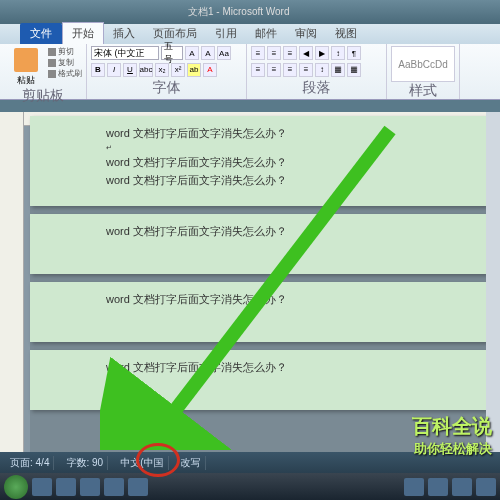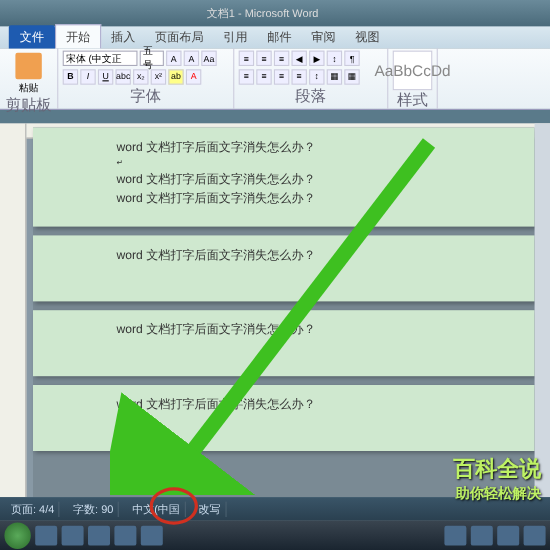--- a/index.html
+++ b/index.html
@@ -1,36 +1,36 @@
 <!DOCTYPE html>
 <html><head>
 <meta charset="utf-8">
 <style>
 *{margin:0;padding:0;box-sizing:border-box;font-family:"Microsoft YaHei",SimSun,sans-serif}
 body{width:500px;height:500px;overflow:hidden;background:#5a7a8a;position:relative}
 .titlebar{height:22px;background:linear-gradient(#6a8a9a,#4a6a7a);display:flex;align-items:center;padding:12px 8px;color:#ddd;font-size:10px;justify-content:flex-end}
 .titlebar .title{margin-right:auto;margin-left:180px}
 .ribbon-tabs{height:20px;background:linear-gradient(#dae8f0,#c5d8e5);display:flex;align-items:flex-end;font-size:11px}
-.file-tab{background:#1e5bb0;color:#fff;padding:3px 10px;font-size:11px;border-radius:2px 2px 0 0;margin-left:8px}
+.file-tab{background:#1e5bb0;color:#fff;padding:3px 10px;font-size:11px;border-radius:2px 2px 0 0;margin-left:20px}
 .tab{padding:3px 9px;color:#444;cursor:pointer}
 .tab.active{background:#f8fbfd;border:1px solid #aac;border-bottom:none}
 .ribbon{height:56px;background:linear-gradient(#f8fbfd,#e8f0f5);border-bottom:1px solid #99b;display:flex;font-size:9px}
 .rgroup{border-right:1px solid #ccd;padding:2px 4px;display:flex;flex-direction:column;justify-content:space-between}
 .rlabel{text-align:center;color:#667;font-size:14px}
 .paste-area{width:44px;text-align:center}
 .paste-icon{width:24px;height:24px;background:#f0a050;margin:2px auto;border-radius:2px}
 .clip-side{font-size:8px;color:#555;line-height:11px}
 .clip-side div{display:flex;align-items:center;gap:2px}
 .mini-icon{width:8px;height:8px;background:#888;display:inline-block}
 .font-group{width:160px}
 .fontrow{display:flex;gap:2px;align-items:center;margin-bottom:2px}
 .sel{background:#fff;border:1px solid #aab;font-size:9px;padding:0 2px;height:14px;display:flex;align-items:center}
 .btn{width:14px;height:14px;background:#eef;border:1px solid #ccd;font-size:8px;display:flex;align-items:center;justify-content:center}
 .para-group{width:140px}
-.style-prev{width:36px;height:36px;background:#fff;border:1px solid #ccd;font-size:14px;display:flex;align-items:center;justify-content:center;color:#888}
+.style-prev{width:64px;height:36px;background:#fff;border:1px solid #ccd;font-size:10px;display:flex;align-items:center;justify-content:center;color:#888}
 .ruler{height:14px;background:#f0f0e8;border-bottom:1px solid #aaa;position:relative;margin-left:24px}
 .doc-wrap{position:absolute;top:112px;left:0;right:0;bottom:48px;background:#8899a5;overflow:hidden}
 .vruler{position:absolute;left:0;top:0;width:24px;bottom:0;background:#f0f0e8;border-right:1px solid #aaa}
 .page-area{position:absolute;left:30px;top:4px;right:14px;bottom:0;background:#7a8a94}
 .page{background:#cfe8cf;margin-bottom:8px;padding:10px 12px 10px 76px;font-size:11px;color:#333;box-shadow:2px 2px 4px rgba(0,0,0,.3)}
 .page.p1{height:90px}
 .page.p2{height:60px}
 .line{margin-bottom:3px}
 .scrollv{position:absolute;right:0;top:0;width:14px;bottom:0;background:#d0d8e0}
 .statusbar{position:absolute;bottom:27px;left:0;right:0;height:21px;background:linear-gradient(#3a5568,#2a4050);display:flex;align-items:center;font-size:10px;color:#cde;padding:0 6px;gap:8px}
@@ -62,20 +62,34 @@
   <div class="tab">视图</div>
 </div>
 
 <div class="ribbon">
   <div class="rgroup">
     <div style="display:flex">
       <div class="paste-area">
         <div class="paste-icon"></div>
         <div>粘贴</div>
       </div>
+      <div class="clip-side">
+        <div>
+            <span class="mini-icon"></span>
+            <span>剪切</span>
+          </div>
+        <div>
+            <span class="mini-icon"></span>
+            <span>复制</span>
+          </div>
+        <div>
+            <span class="mini-icon"></span>
+            <span>格式刷</span>
+          </div>
+      </div>
     </div>
     <div class="rlabel">剪贴板</div>
   </div>
 
   <div class="rgroup font-group">
     <div class="fontrow">
       <div class="sel" style="width:68px">宋体 (中文正</div>
       <div class="sel" style="width:22px">五号</div>
       <div class="btn">A</div>
       <div class="btn">A</div>

